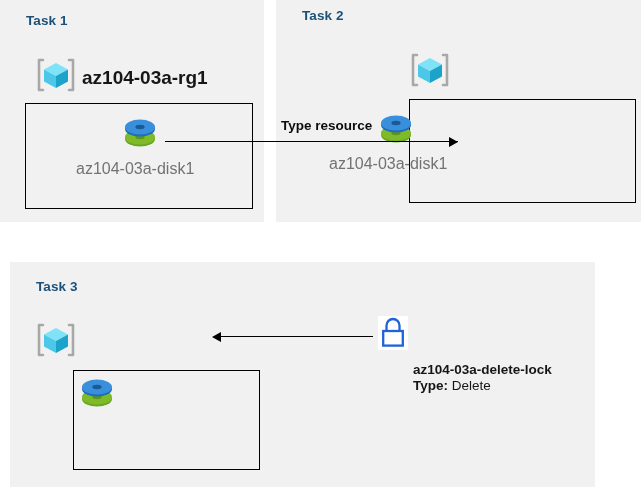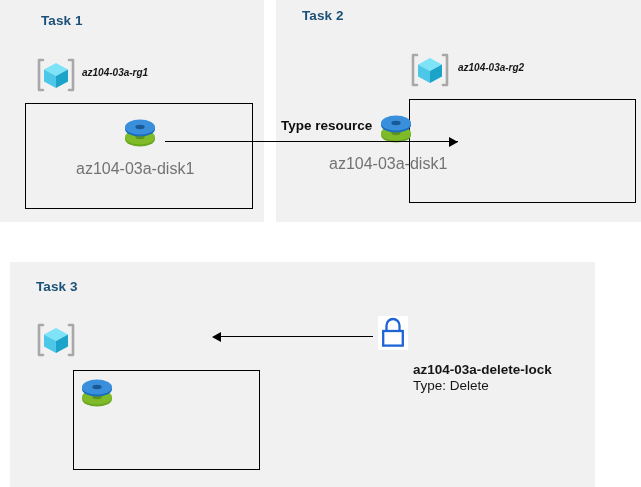--- a/index.html
+++ b/index.html
@@ -23,21 +23,21 @@
   #panel-task3 { left: 10px;  top: 262px; width: 585px; height: 248px; }
 
   .panel-title {
     position: absolute;
     font-size: 13.5px;
     font-weight: bold;
     color: #1b5178;
     letter-spacing: 0.1px;
     white-space: nowrap;
   }
-  #title-task1 { left: 41px;  top: 13px; }
+  #title-task1 { left: 26px;  top: 13px; }
   #title-task2 { left: 26px;  top: 8px;  }
   #title-task3 { left: 26px;  top: 17px; }
 
   .inner-box {
     position: absolute;
     border: 1.4px solid #000000;
     background: transparent;
     box-sizing: border-box;
   }
   #box-task1 { left: 25px;  top: 103px; width: 228px; height: 106px; }
@@ -45,25 +45,24 @@
   #box-task3 { left: 63px;  top: 108px; width: 187px; height: 100px; }
 
   
   .rg-icon { position: absolute; width: 38px; height: 36px; }
   #rg-icon-1 { left: 37px;  top: 57px; }
   #rg-icon-2 { left: 135px; top: 52px; }
   #rg-icon-3 { left: 27px;  top: 60px; }
 
   .rg-label {
     position: absolute;
-    font-size: 10px;
+    font-size: 19px;
     font-weight: bold;
     color: #161616;
     white-space: nowrap;
-    font-style: italic;
   }
   #rg-label-1 { left: 82px;  top: 67px; }
   #rg-label-2 { left: 182px; top: 62px; }
   #rg-label-3 { left: 75px;  top: 70px; }
 
   
   .disk-icon { position: absolute; width: 40px; height: 40px; }
   #disk-icon-1 { left: 120px; top: 112px; }
   #disk-icon-2 { left: 100px; top: 108px; }
   #disk-icon-3 { left: 67px;  top: 110px; }
@@ -137,21 +136,21 @@
     display: block;
     line-height: 16px;
     margin-top: 40px;
   }
   #lock-type-line {
     display: block;
     line-height: 16px;
     font-size: 13.5px;
     color: #161616;
   }
-  #lock-type-key { font-weight: normal; text-align: center; }
+  #lock-type-key { font-weight: bold; text-align: center; }
   #lock-type-val { font-weight: normal; }
 </style>
 </head>
 <body>
 
 <div class="panel" id="panel-task1">
   <div class="panel-title" id="title-task1">Task 1</div>
 
   <div class="rg-icon" id="rg-icon-1">
     <svg viewBox="0 0 38 36" width="38" height="36" aria-hidden="true">
@@ -184,21 +183,20 @@
 
   <div class="rg-icon" id="rg-icon-2">
     <svg viewBox="0 0 38 36" width="38" height="36" aria-hidden="true">
       <path d="M6,3 L2,3 L2,33 L6,33" fill="none" stroke="#a8a8a8" stroke-width="2.6" stroke-linecap="round" stroke-linejoin="round"></path>
       <path d="M32,3 L36,3 L36,33 L32,33" fill="none" stroke="#a8a8a8" stroke-width="2.6" stroke-linecap="round" stroke-linejoin="round"></path>
       <polygon points="19,6 31,12.5 19,19 7,12.5" fill="#7fe3f7"></polygon>
       <polygon points="7,12.5 19,19 19,31 7,24.5" fill="#4cc7e8"></polygon>
       <polygon points="31,12.5 19,19 19,31 31,24.5" fill="#1ba3c9"></polygon>
     </svg>
   </div>
-  <div class="rg-label" id="rg-label-2">az104-03a-rg2</div>
 
   <div class="inner-box" id="box-task2"></div>
 
   <div class="disk-icon" id="disk-icon-2">
     <svg viewBox="0 0 40 40" width="40" height="40" aria-hidden="true">
       <ellipse cx="20" cy="27" rx="15" ry="7.5" fill="#6aa822"></ellipse>
       <ellipse cx="20" cy="25" rx="15" ry="7.5" fill="#7fba28"></ellipse>
       <ellipse cx="20" cy="25" rx="4.6" ry="2.2" fill="#5e9320"></ellipse>
       <ellipse cx="20" cy="17" rx="15" ry="7.5" fill="#1d6fb8"></ellipse>
       <ellipse cx="20" cy="15" rx="15" ry="7.5" fill="#3a8fdc"></ellipse>

